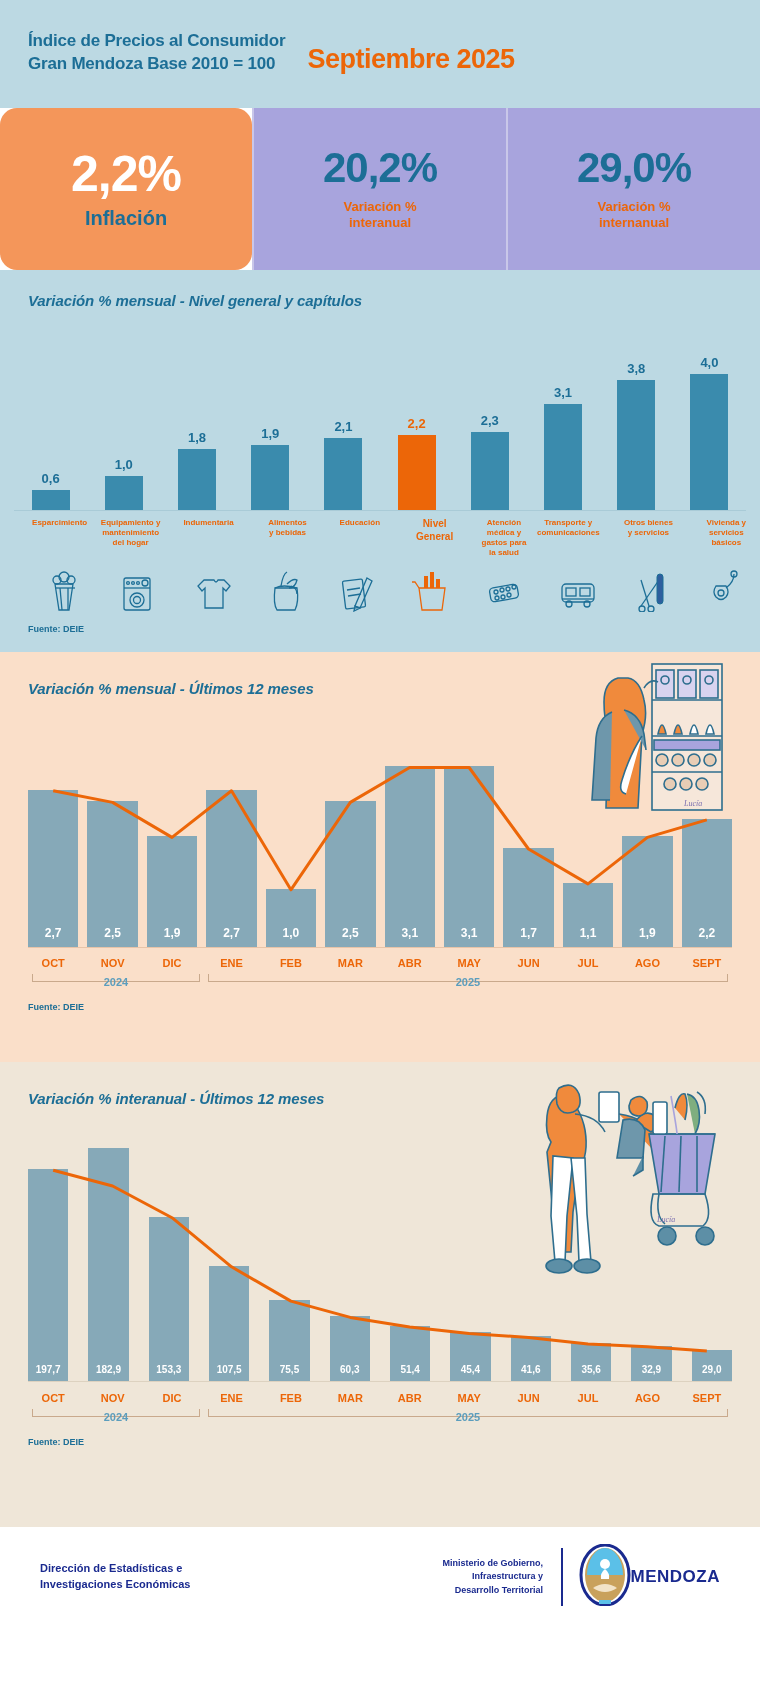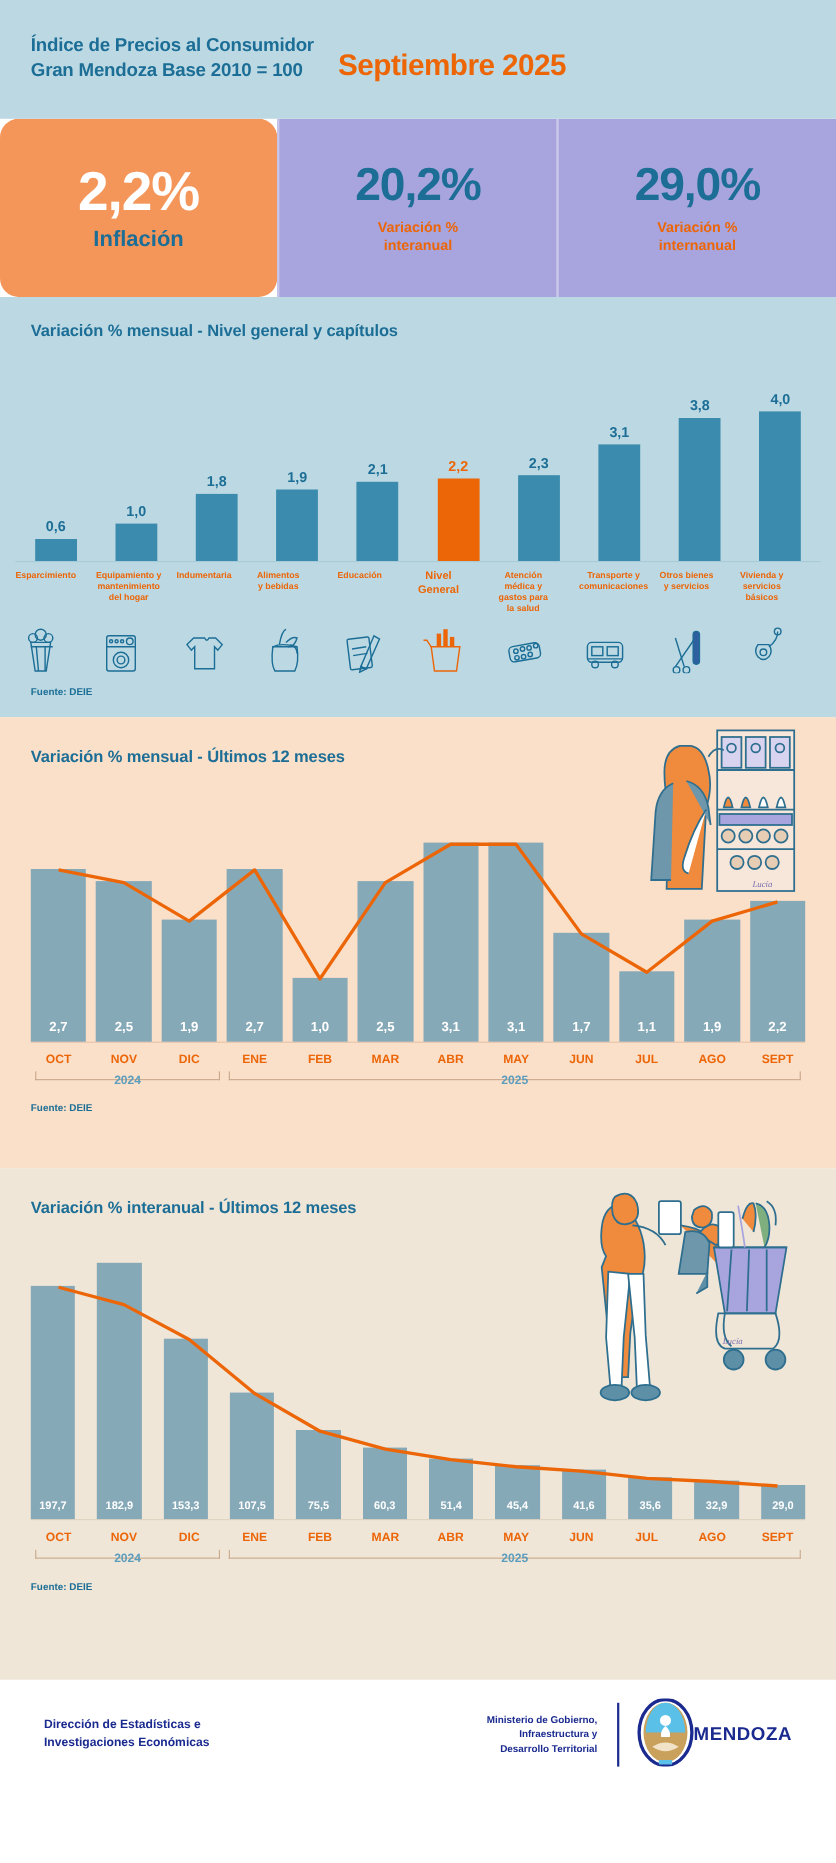--- a/index.html
+++ b/index.html
@@ -46,36 +46,36 @@
   .kpi-label-teal { color: #1c6e96; font-size: 20px; font-weight: bold; margin-top: 8px; }
   .kpi-label-orange {
     color: #ec6608; font-size: 13px; font-weight: bold;
     margin-top: 10px; text-align: center; line-height: 1.25;
   }
 
   
   .sec1 { background: #bcd9e3; padding: 22px 0 18px 0; position: relative; }
   .sec-title {
     color: #1c6e96; font-size: 15px; font-weight: bold;
-    padding-left: 28px; margin-bottom: 6px; letter-spacing: -0.1px;
+    padding-left: 28px; margin-bottom: 6px; letter-spacing: -0.1px; font-style: italic;
   }
   .chart1 {
     height: 190px; margin: 12px 14px 0 14px;
     display: flex; align-items: flex-end;
     border-bottom: 1px solid #a9cbd7;
     position: relative;
   }
   .c1col { flex: 1; display: flex; flex-direction: column; align-items: center; justify-content: flex-end; height: 100%; }
   .c1val { font-size: 13px; font-weight: bold; color: #1c6e96; margin-bottom: 4px; }
   .c1val.hl { color: #ec6608; }
   .c1bar { width: 38px; background: #3a8bad; }
   .c1bar.hl { background: #ec6608; }
 
   .cats { display: flex; margin: 7px 14px 0 14px; }
-  .cat { flex: 1; display: flex; flex-direction: column; align-items: flex-start; }
+  .cat { flex: 1; display: flex; flex-direction: column; align-items: flex-end; }
   .cat-label {
     color: #ec6608; font-size: 8px; font-weight: bold;
     text-align: center; line-height: 1.25; min-height: 46px;
   }
   .cat-label.hl { color: #ec6608; font-size: 10px; }
   .cat-icon { width: 46px; height: 46px; margin-top: 2px; }
   .src { color: #1c6e96; font-size: 9px; font-weight: bold; padding-left: 28px; margin-top: 12px; }
 
   
   .sec2 { background: #fadfc9; padding: 28px 0 16px 0; position: relative; height: 410px; }

